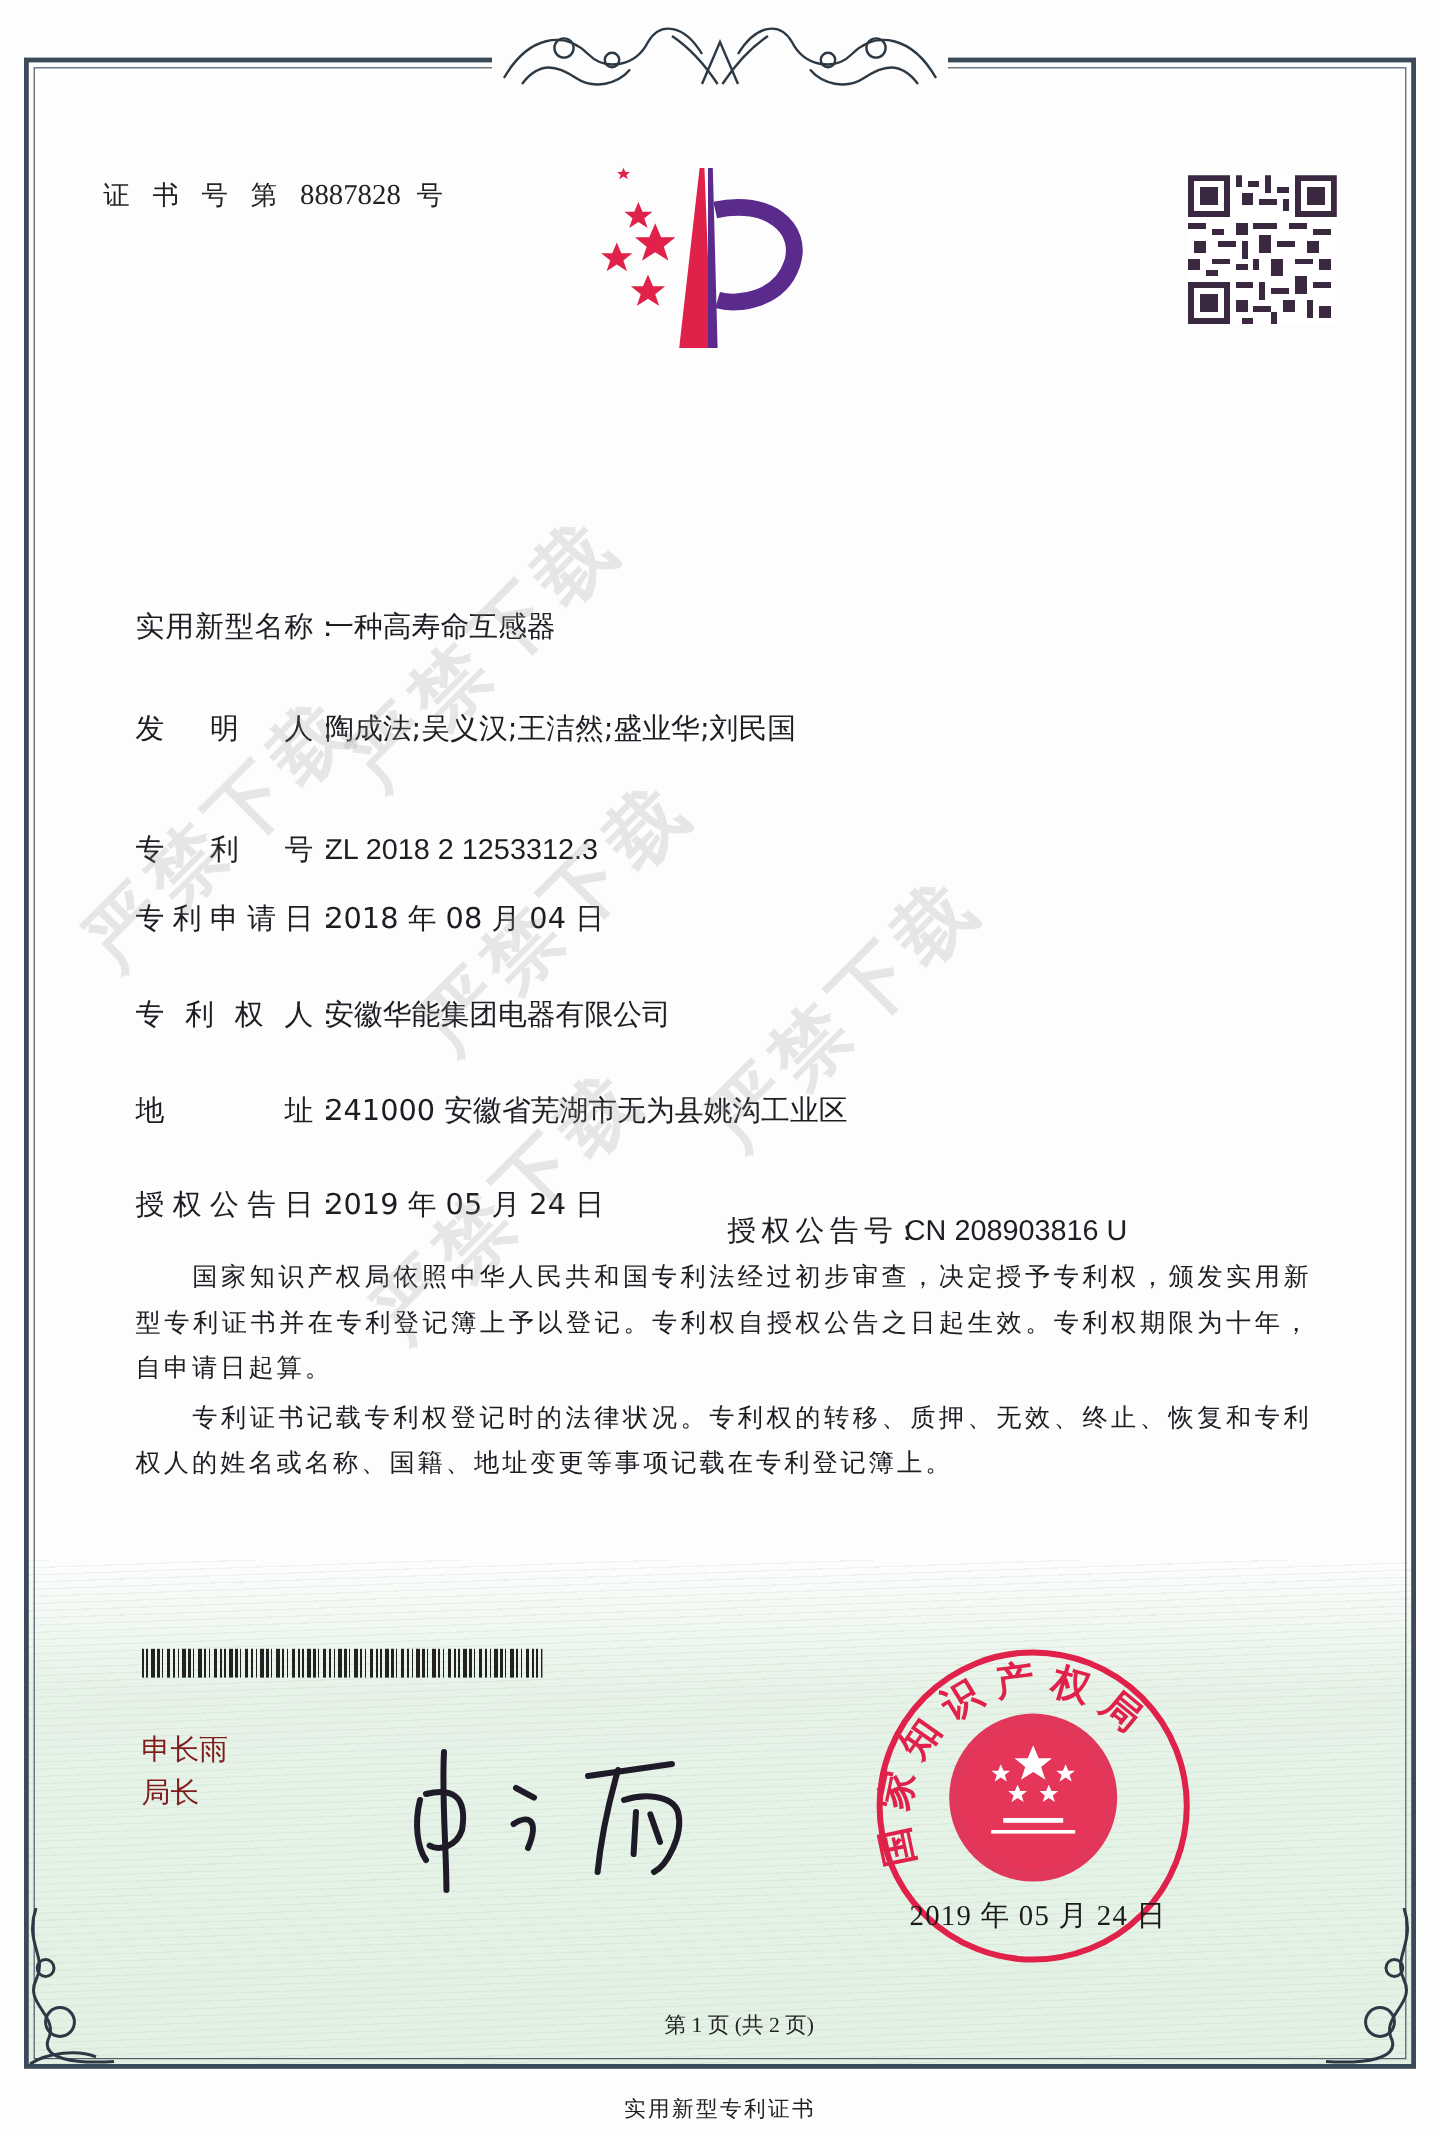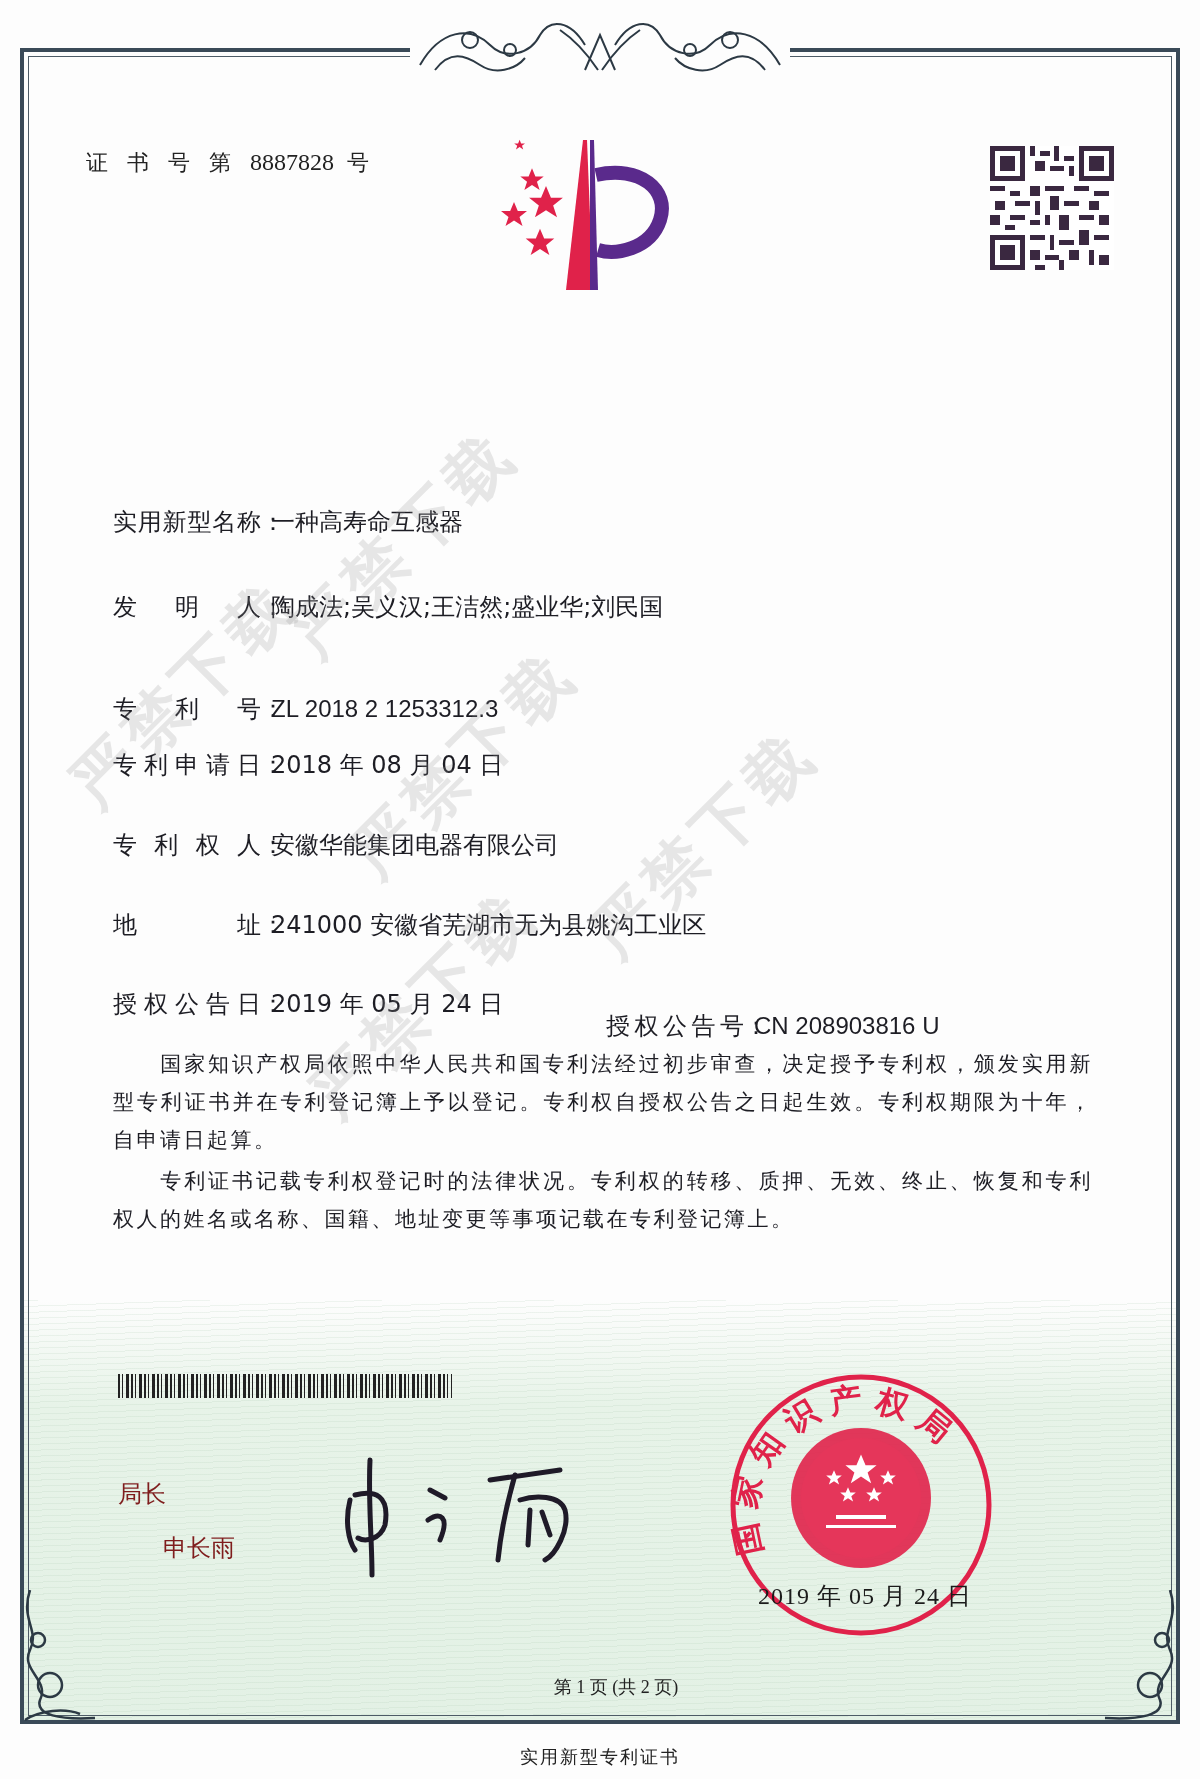--- a/index.html
+++ b/index.html
@@ -72,21 +72,21 @@
   }
 
   .barcode { position: absolute; left: 118px; top: 1374px; width: 334px; height: 24px;
     background: repeating-linear-gradient(90deg,#222 0 2px,transparent 2px 4px,#222 4px 5px,transparent 5px 8px,#222 8px 11px,transparent 11px 13px);
   }
 
   .director-title, .director-name {
     position: absolute; left: 118px; font-size: 24px; font-family: "DejaVu Sans", sans-serif; color: #7f1d1d;
   }
   .director-title { top: 1478px; }
-  .director-name { top: 1532px; margin-left: 45px; }
+  .director-name { top: 1442px; }
 
   .signature { position: absolute; left: 320px; top: 1450px; width: 300px; height: 130px; }
 
   .seal { position: absolute; left: 726px; top: 1370px; width: 270px; height: 270px; }
   .seal-date {
     position: absolute; left: 758px; top: 1580px; font-size: 24px; font-family: "Liberation Serif", serif; color: #1b1b1b;
     letter-spacing: 1px;
   }
 
   .page-num {

